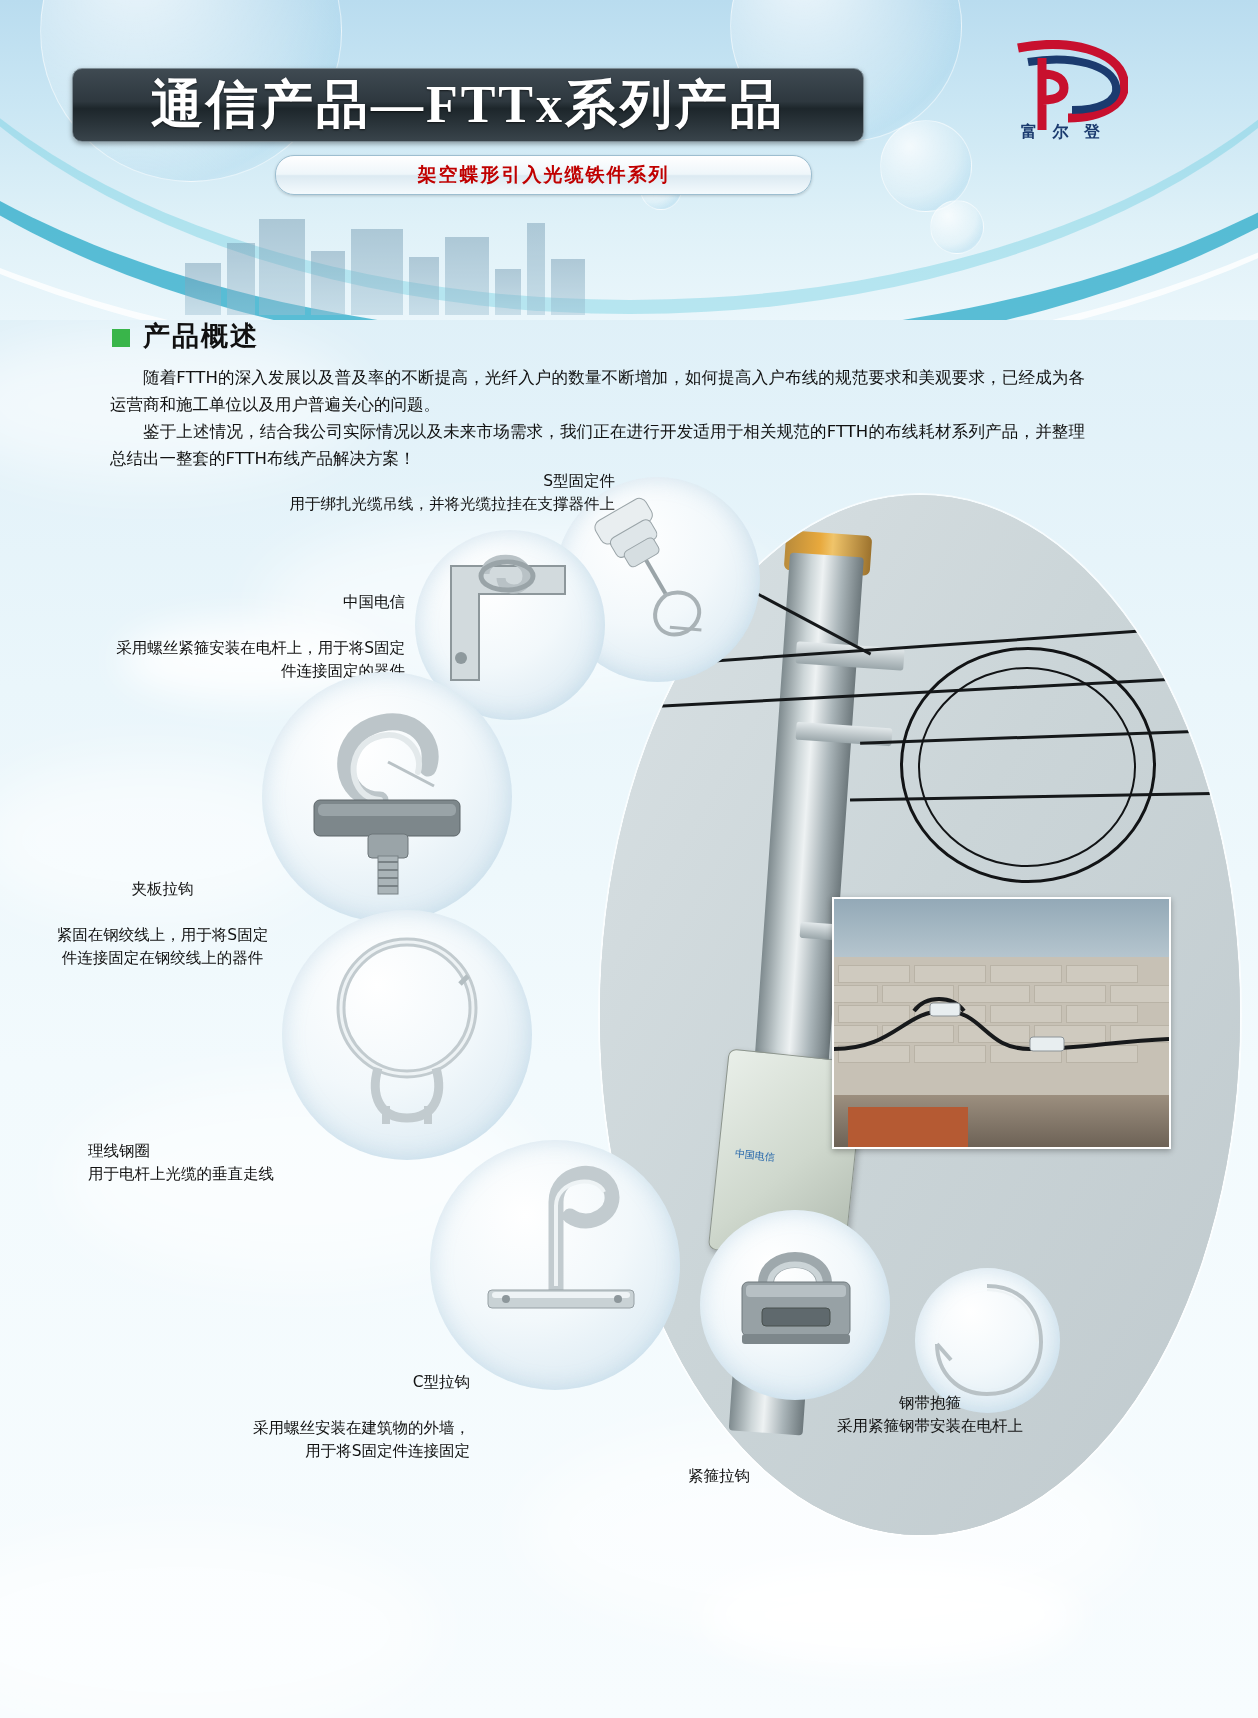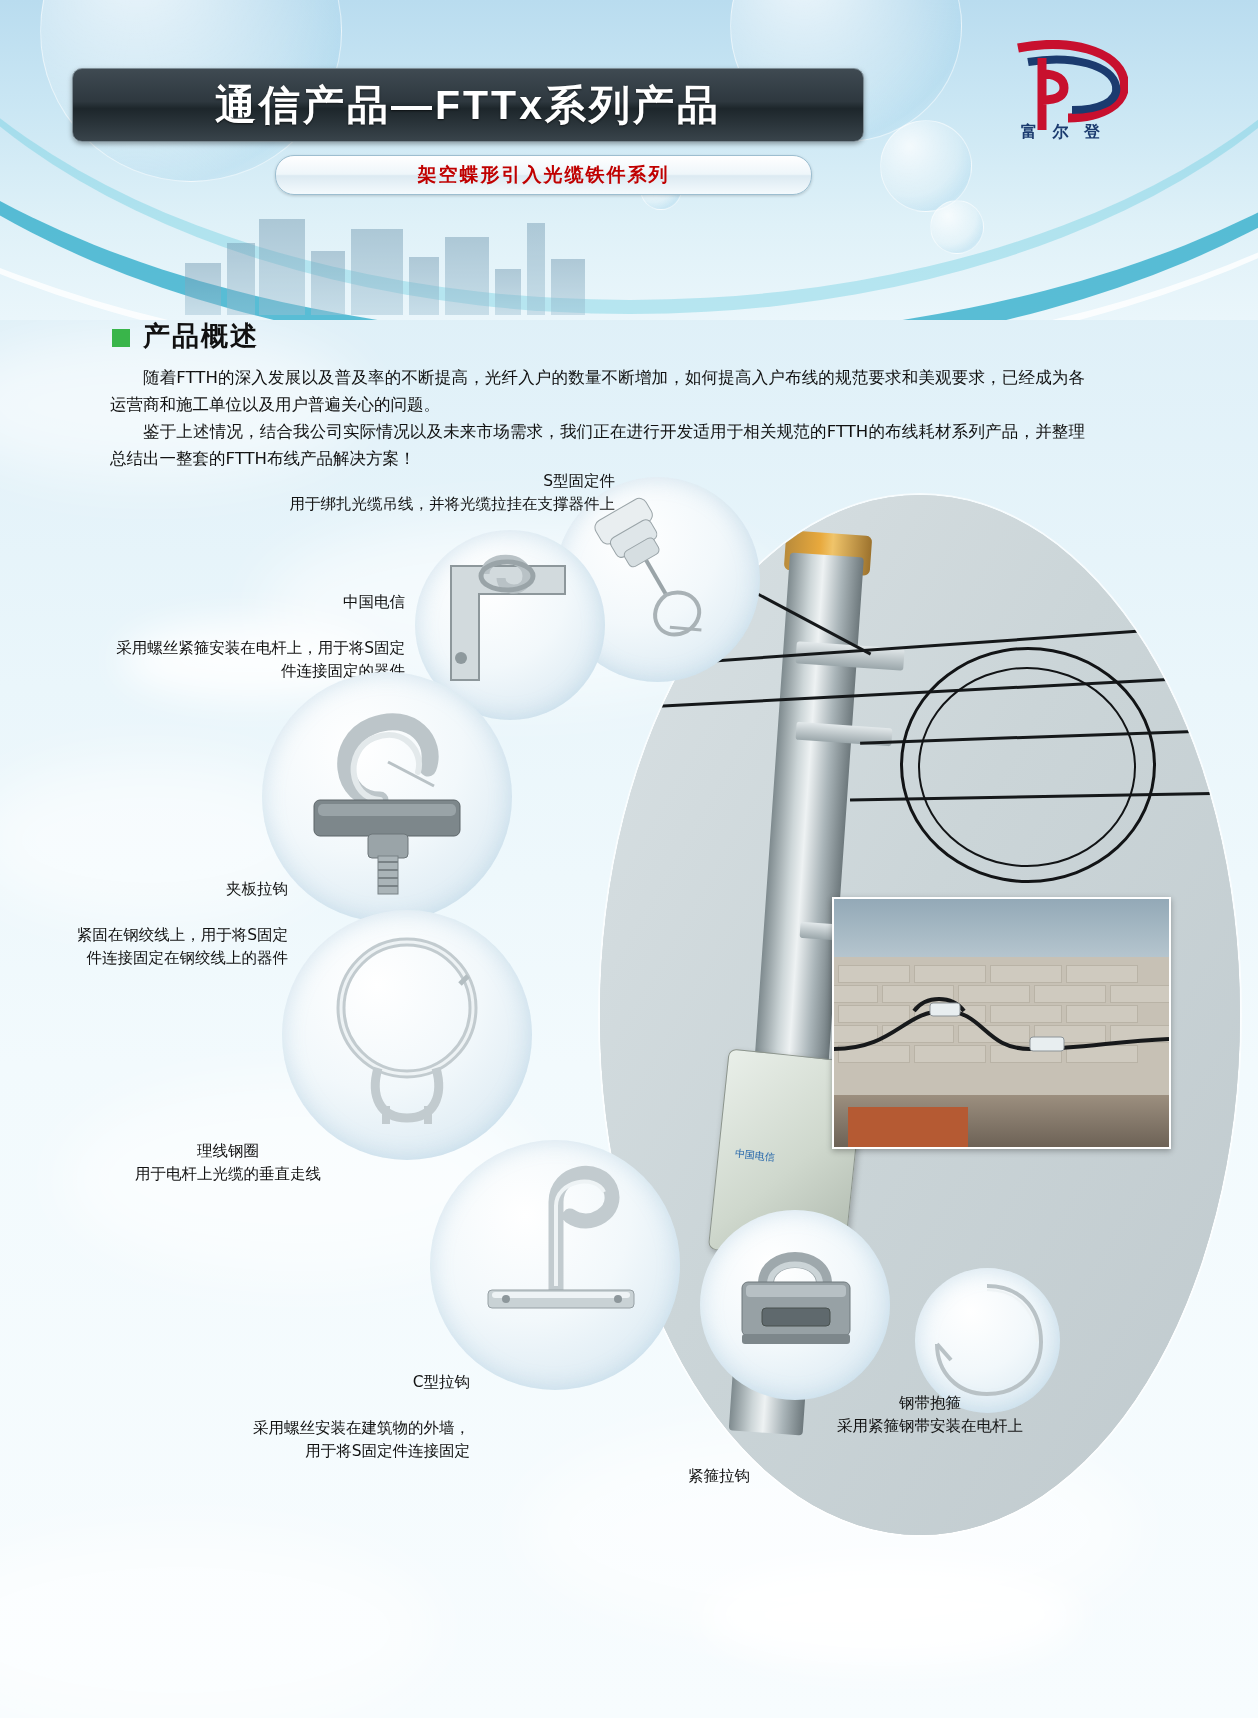--- a/index.html
+++ b/index.html
@@ -22,22 +22,22 @@
   .hdr-swoosh{position:absolute;border-radius:50%;}
   .city{position:absolute;left:175px;top:205px;width:420px;height:110px;opacity:.45;}
   .bldg{position:absolute;bottom:0;background:linear-gradient(180deg,#6f96ae,#9fc2d4);}
   .title-plate{
     position:absolute;left:72px;top:68px;width:790px;height:72px;border-radius:10px;
     background:linear-gradient(180deg,#3f4a52 0%,#2e383f 45%,#1d262b 55%,#39444b 100%);
     border:1px solid #7d8d96;box-shadow:0 2px 5px rgba(0,0,0,.35);
     display:flex;align-items:center;justify-content:center;
   }
   .title-plate .t{
-    color:#ffffff;font-size:41px;font-weight:bold;letter-spacing:3px;
-    font-family:Liberation Sans, sans-serif;
+    color:#ffffff;font-size:52px;font-weight:bold;letter-spacing:3px;
+    font-family:Liberation Serif, serif;
     text-shadow:0 1px 2px rgba(0,0,0,.6);
   }
   .sub-plate{
     position:absolute;left:275px;top:155px;width:535px;height:38px;border-radius:19px;
     background:linear-gradient(180deg,#ffffff 0%,#eef6fa 48%,#dceaf2 52%,#f4fafd 100%);
     border:1px solid #9dbed0;display:flex;align-items:center;justify-content:center;
     box-shadow:0 1px 3px rgba(0,0,0,.18);
     text-align:center;
   }
   .sub-plate .s{color:#c00000;font-size:19px;font-weight:bold;letter-spacing:2px;
@@ -246,37 +246,37 @@
     <path d="M118 128 C78 128 70 70 110 54 C150 38 176 70 166 96" fill="none" stroke="#bcc5c9" stroke-width="17" stroke-linecap="round"></path>
     <path d="M118 128 C86 126 82 78 112 66 C142 54 162 80 156 100" fill="none" stroke="#e3e9eb" stroke-width="6" stroke-linecap="round"></path>
     <path d="M126 90 L172 114" stroke="#b9c2c6" stroke-width="3"></path>
     <rect x="52" y="128" width="146" height="36" rx="6" fill="#7d878b" stroke="#5c6569"></rect>
     <rect x="56" y="132" width="138" height="12" rx="5" fill="#99a3a7"></rect>
     <rect x="106" y="162" width="40" height="24" rx="4" fill="#9aa4a8" stroke="#6c7579"></rect>
     <rect x="116" y="184" width="20" height="38" fill="#aab4b8" stroke="#798286"></rect>
     <path d="M116 190 H136 M116 198 H136 M116 206 H136 M116 214 H136" stroke="#798286" stroke-width="2"></path>
   </svg>
 </div>
-<div class="cap" style="left:23px;top:855px;width:265px;text-align:right;white-space:pre-line;">
+<div class="cap" style="left:30px;top:855px;width:265px;text-align:center;white-space:pre-line;">
   <div class="hd">夹板拉钩</div>
   <div>紧固在钢绞线上，用于将S固定
 件连接固定在钢绞线上的器件</div>
 </div>
 
 <div class="pcircle" style="left:282px;top:910px;width:250px;height:250px;">
   <svg viewBox="0 0 250 250" width="250" height="250">
     <circle cx="125" cy="98" r="66" fill="none" stroke="#c2cbcf" stroke-width="9"></circle>
     <circle cx="125" cy="98" r="66" fill="none" stroke="#eef3f5" stroke-width="3"></circle>
     <path d="M96 158 C88 186 98 208 125 208 C152 208 162 186 154 158" fill="none" stroke="#c2cbcf" stroke-width="9"></path>
     <path d="M104 196 L104 214" stroke="#c2cbcf" stroke-width="8"></path>
     <path d="M146 196 L146 214" stroke="#c2cbcf" stroke-width="8"></path>
     <path d="M178 74 L186 66" stroke="#b4bec2" stroke-width="5"></path>
   </svg>
 </div>
-<div class="cap" style="left:108px;top:1140px;width:240px;text-align:center;">
+<div class="cap" style="left:88px;top:1140px;width:240px;text-align:left;">
   <div class="hd">理线钢圈</div>
   <div>用于电杆上光缆的垂直走线</div>
 </div>
 
 <div class="pcircle" style="left:430px;top:1140px;width:250px;height:250px;">
   <svg viewBox="0 0 250 250" width="250" height="250">
     <path d="M126 150 L126 62 C126 30 170 24 180 48 C190 72 160 90 140 76" fill="none" stroke="#c2cbcf" stroke-width="15" stroke-linecap="round"></path>
     <path d="M126 146 L126 66 C126 40 166 34 174 52" fill="none" stroke="#eef3f5" stroke-width="4"></path>
     <rect x="58" y="150" width="146" height="18" rx="4" fill="#c9d2d5" stroke="#96a0a4"></rect>
     <rect x="62" y="152" width="138" height="6" rx="3" fill="#eef3f5"></rect>

